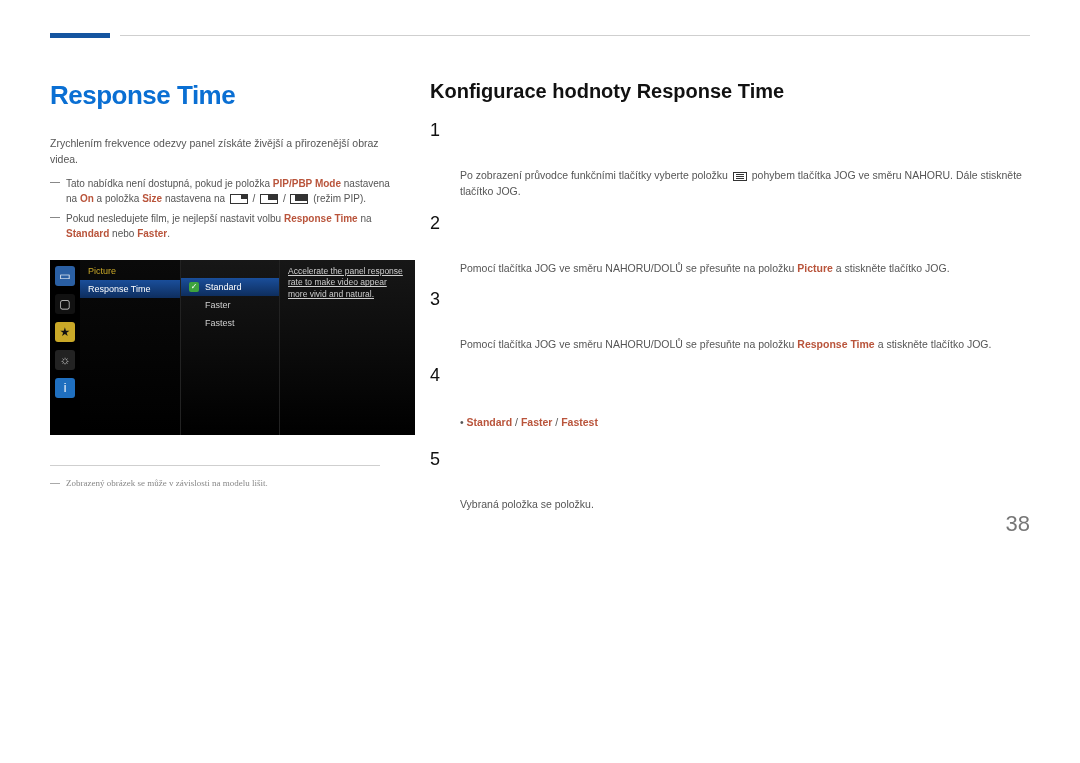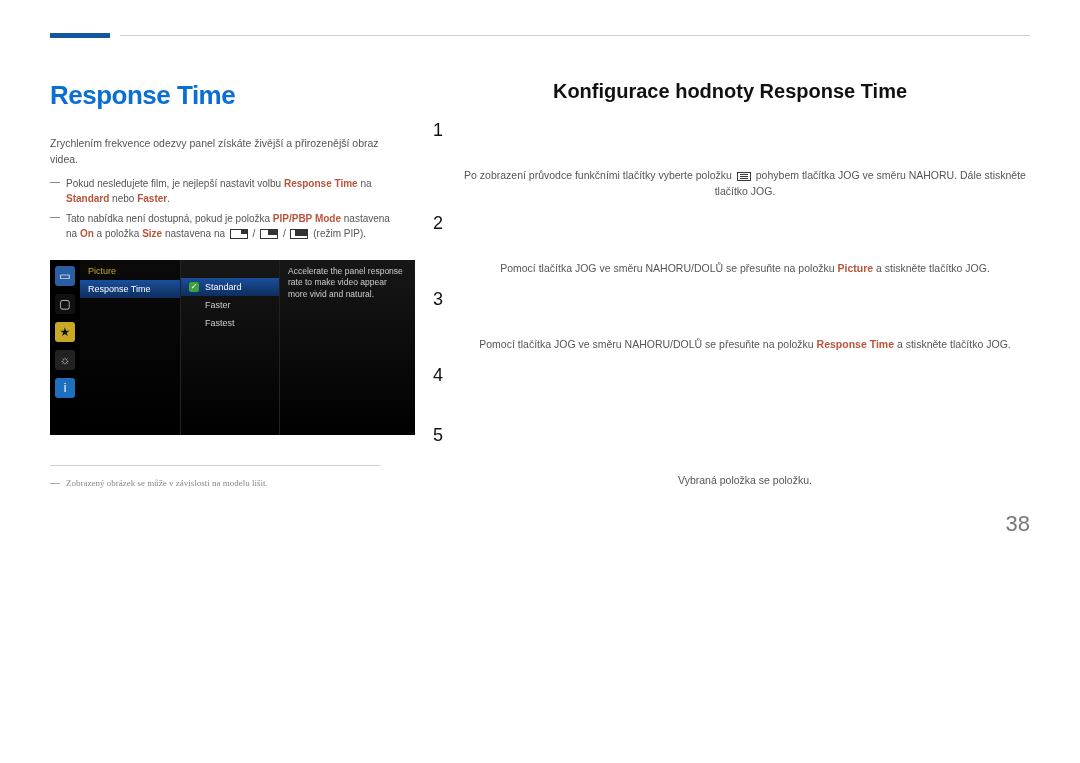--- a/index.html
+++ b/index.html
@@ -6,21 +6,21 @@
   html, body { width: 1080px; height: 763px; font-family: Arial, sans-serif; background: #fff; color: #4a4a4a; }
   .page { position: relative; width: 1080px; height: 559px; padding: 20px 50px 0 50px; }
 
   
   .top-bar { display: flex; align-items: center; height: 30px; }
   .accent-seg { width: 60px; height: 5px; background: #1455a0; margin-right: 10px; }
   .top-line { flex: 1; height: 1px; background: #cfcfcf; }
 
   .columns { display: flex; margin-top: 30px; }
   .left { width: 370px; padding-right: 20px; }
-  .right { flex: 1; padding-left: 10px; text-align: center; }
+  .right { flex: 1; padding-left: 10px; }
 
   h1.blue-title { color: #0a6fd3; font-size: 26px; font-weight: 700; letter-spacing: -0.5px; margin-bottom: 24px; }
   h2.section-title { color: #111; font-size: 20px; font-weight: 700; margin-bottom: 18px; }
 
   .para { font-size: 10.5px; line-height: 1.55; color: #555; margin-bottom: 8px; }
   .note { font-size: 10px; line-height: 1.55; color: #555; padding-left: 16px; position: relative; margin-bottom: 4px; }
   .note::before { content: ""; position: absolute; left: 0; top: 6px; width: 10px; height: 1px; background: #888; }
   .hl { color: #b9543b; font-weight: 600; }
 
   .size-box { display: inline-block; width: 18px; height: 10px; border: 1px solid #333; vertical-align: middle; margin: 0 2px; position: relative; }
@@ -41,21 +41,21 @@
   .osd-col1 { width: 100px; background: linear-gradient(#0a0a0a,#000); }
   .osd-title { color:#c9a828; font-size:9px; padding:6px 8px 4px; }
   .osd-item { background: linear-gradient(#1a4e9a,#0e2e5e); color:#fff; font-size:9px; padding:4px 8px; }
 
   .osd-col2 { width: 100px; background: linear-gradient(#171717,#000); border-left:1px solid #222; border-right:1px solid #222; }
   .opt { padding: 4px 8px; color:#cfcfcf; display:flex; align-items:center; gap:6px; }
   .opt.sel { background: linear-gradient(#1a4e9a,#0e2e5e); color:#fff; }
   .chk { width:10px; height:10px; border-radius:2px; background:#3ea33e; display:inline-flex; align-items:center; justify-content:center; color:#fff; font-size:8px; visibility:hidden; }
   .opt.sel .chk { visibility:visible; }
 
-  .osd-col3 { flex:1; background: linear-gradient(#171717,#000); padding:6px 8px; color:#cfcfcf; font-size:8.5px; line-height:1.4; }
+  .osd-col3 { flex:1; background: linear-gradient(#171717,#000); padding:6px 8px; color:#cfcfcf; font-size:8.5px; line-height:1.4;text-decoration:underline; }
 
   .footnote-rule { width: 330px; height:1px; background:#cfcfcf; margin-top: 30px; margin-bottom: 12px; }
   .footnote { font-size: 9px; color:#888; padding-left:16px; position:relative;font-family:Liberation Serif, serif; }
   .footnote::before { content:""; position:absolute; left:0; top:5px; width:10px; height:1px; background:#aaa; }
 
   
   .step { display:flex; gap: 14px; margin-bottom: 14px; font-size: 10.5px; line-height:1.55; color:#555; }
   .step-num { width:16px; font-size:18px; color:#111; font-weight:400; line-height:1; }
   .step-body { flex:1; padding-top:2px;margin-top:44px; }
   .bullet-line { font-size: 10.5px; color:#555; margin: 2px 0 6px 0; }
@@ -73,29 +73,29 @@
     <div class="accent-seg"></div>
     <div class="top-line"></div>
   </div>
 
   <div class="columns">
     <div class="left">
       <h1 class="blue-title">Response Time</h1>
       <p class="para">Zrychlením frekvence odezvy panel získáte živější a přirozenější obraz videa.</p>
 
       <p class="note">
-        <span>Pokud nesledujete film, je nejlepší nastavit volbu </span><span class="hl">Response Time</span><span> na </span><span class="hl">Standard</span><span> nebo </span><span class="hl">Faster</span><span>.</span>
-      </p>
-
-      <p class="note">
         <span>Tato nabídka není dostupná, pokud je položka </span><span class="hl">PIP/PBP Mode</span><span> nastavena na </span><span class="hl">On</span><span> a položka </span><span class="hl">Size</span><span> nastavena na </span>
         <span class="size-box sm"></span> /
         <span class="size-box md"></span> /
         <span class="size-box lg"></span>
         <span> (režim PIP).</span>
+      </p>
+
+      <p class="note">
+        <span>Pokud nesledujete film, je nejlepší nastavit volbu </span><span class="hl">Response Time</span><span> na </span><span class="hl">Standard</span><span> nebo </span><span class="hl">Faster</span><span>.</span>
       </p>
 
       <div class="osd">
         <div class="osd-iconcol">
           <div class="oi sel">▭</div>
           <div class="oi mono">▢</div>
           <div class="oi star">★</div>
           <div class="oi sun">☼</div>
           <div class="oi info">i</div>
         </div>
@@ -149,20 +149,23 @@
       <div class="step">
         <div class="step-num">3</div>
         <div class="step-body">
           <span>Pomocí tlačítka JOG ve směru NAHORU/DOLŮ se přesuňte na položku </span><span class="hl">Response Time</span><span> a stiskněte tlačítko JOG.</span>
         </div>
       </div>
 
       <div class="step">
         <div class="step-num">4</div>
         <div class="step-body">
+          <div class="bullet-line">
+            <span class="hl">Standard</span> / <span class="hl">Faster</span> / <span class="hl">Fastest</span>
+          </div>
         </div>
       </div>
 
       <div class="step">
         <div class="step-num">5</div>
         <div class="step-body"><span>Vybraná položka se položku.</span></div>
       </div>
     </div>
   </div>
 

